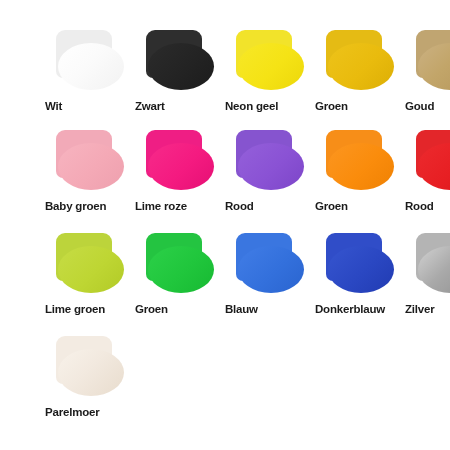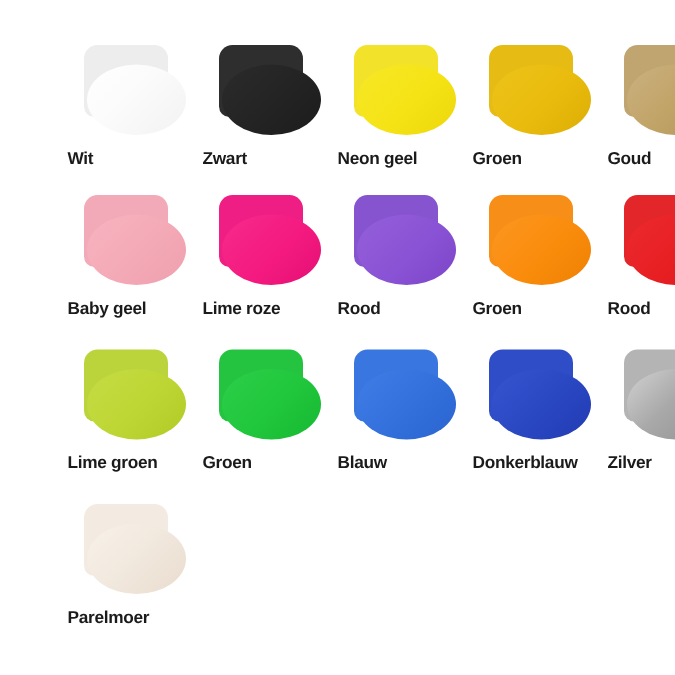--- a/index.html
+++ b/index.html
@@ -114,21 +114,21 @@
         <div class="stack-back"></div>
         <div class="lid-ellipse sheen"></div>
       </div>
       <div class="swatch-label">Goud</div>
     </div>
     <div class="swatch-cell">
       <div class="swatch-art" style="--c-back: #f2aab8; --c-lid: #f4a9b6; --c-sheen: linear-gradient(135deg,#f7b4c0 0%,#f4a9b6 55%,#eea0ae 100%);">
         <div class="stack-back"></div>
         <div class="lid-ellipse sheen"></div>
       </div>
-      <div class="swatch-label">Baby geel</div>
+      <div class="swatch-label">Baby groen</div>
     </div>
     <div class="swatch-cell">
       <div class="swatch-art" style="--c-back: #ef1e84; --c-lid: #f41a80; --c-sheen: linear-gradient(135deg,#f72a8a 0%,#f41a80 55%,#e50f74 100%);">
         <div class="stack-back"></div>
         <div class="lid-ellipse sheen"></div>
       </div>
       <div class="swatch-label">Lime roze</div>
     </div>
     <div class="swatch-cell">
       <div class="swatch-art" style="--c-back: #8654cf; --c-lid: #8a52d4; --c-sheen: linear-gradient(135deg,#9460da 0%,#8a52d4 55%,#7c45c8 100%);">

